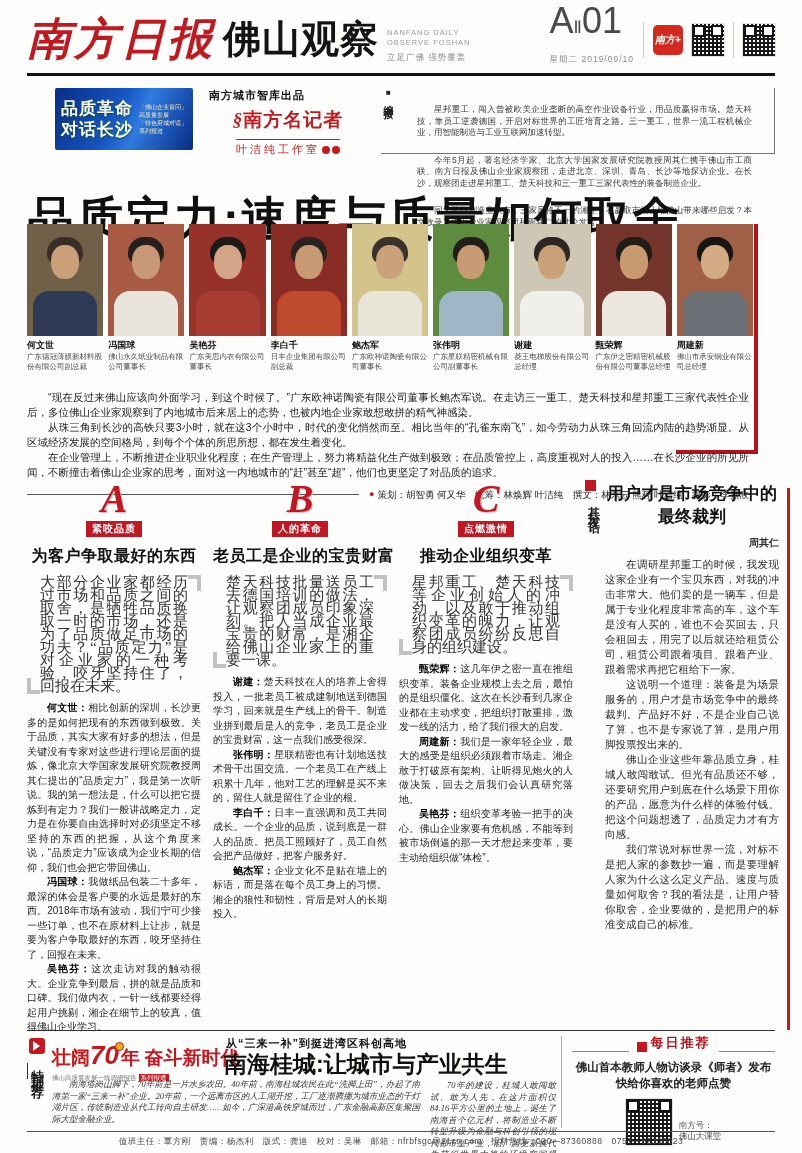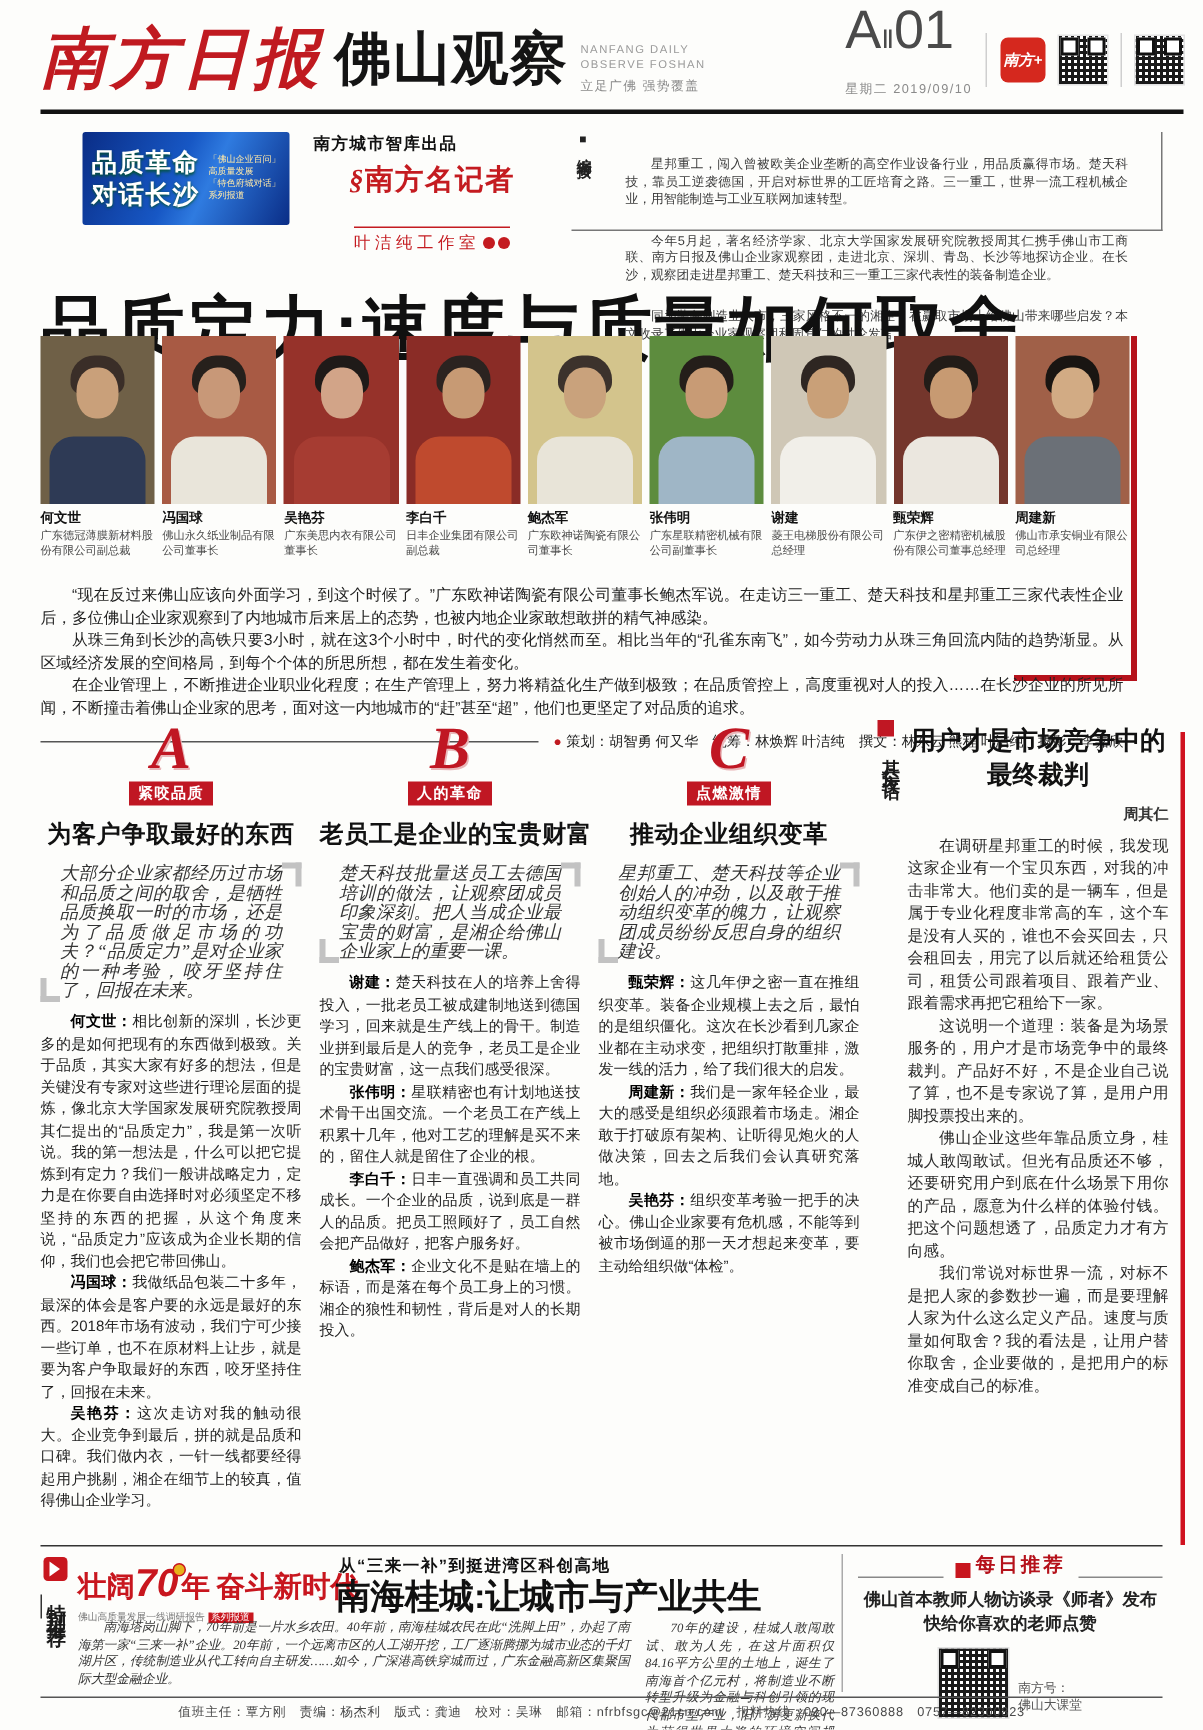--- a/index.html
+++ b/index.html
@@ -1,21 +1,21 @@
 <!DOCTYPE html>
 <html><head>
 <meta charset="utf-8">
 <style>
   html,body{margin:0;padding:0}
   body{width:802px;height:1153px;position:relative;background:#fdfdfb;color:#222;
        font-family:"Liberation Sans",sans-serif;overflow:hidden}
   [data-name]{box-sizing:border-box}
 
   
-  .masthead{position:absolute;left:27px;top:6px;right:13px;height:70px;
+  .masthead{position:absolute;left:27px;top:6px;right:27px;height:70px;
             border-bottom:3px solid #121212;display:flex;align-items:center}
   .brand{font-family:"Liberation Serif",serif;font-weight:bold;font-style:italic;
          font-size:44px;color:#c01a20;letter-spacing:3px;line-height:60px;white-space:nowrap}
   .section-title{font-size:38px;font-weight:900;color:#141414;letter-spacing:1px;margin-left:8px;white-space:nowrap}
   .eng{margin-left:8px;line-height:10px;padding-top:10px}
   .eng .e{font-size:7.5px;color:#9a9a9a;letter-spacing:1px}
   .eng .slogan{font-size:8.5px;color:#8a8a8a;margin-top:4px;letter-spacing:1px}
   .mast-right{margin-left:auto;display:flex;align-items:center;gap:9px}
   .pageno{text-align:left;line-height:30px}
   .pageno .big{font-size:36px;color:#4a4a4a;font-weight:400}
@@ -35,21 +35,21 @@
   .promo{position:absolute;left:55px;top:88px;right:27px;height:66px;display:flex}
   .bluebox{width:138px;height:62px;border-radius:2px;color:#fff;display:flex;align-items:center;
            background:linear-gradient(115deg,#0a2d86 0%,#1757c4 45%,#2f7be0 60%,#0a2d86 100%);
            padding:4px 6px}
   .bluebox .bt{font-size:17px;font-weight:900;line-height:21px;letter-spacing:1px;text-shadow:0 1px 2px #052}
   .bluebox .subs{margin-left:6px;font-size:6px;line-height:8px;color:#ffe9a8;white-space:nowrap}
   .studio{width:158px;margin-left:16px;text-align:center}
   .producer{font-size:11px;font-weight:900;color:#111;text-align:left;letter-spacing:1px}
   .studio-brand{margin-top:4px;font-size:19px;font-weight:900;color:#c41b20;letter-spacing:1px}
   .studio-brand .sicon{font-family:"Liberation Serif",serif;font-style:italic}
-  .studio-name{margin-top:18px;font-size:11px;color:#c41b20;letter-spacing:3px;border-top:1px solid #c41b20;
+  .studio-name{margin-top:6px;font-size:11px;color:#c41b20;letter-spacing:3px;border-top:1px solid #c41b20;
                display:inline-block;padding-top:2px}
   .studio-name .dot{display:inline-block;width:8px;height:8px;border-radius:50%;background:#c41b20;margin-left:2px;vertical-align:middle}
   .ednote{flex:1;margin-left:14px;display:flex;border-right:1px solid #777;border-bottom:1px solid #777;padding:0 6px 5px 0}
   .ednote .vlabel{writing-mode:vertical-rl;font-size:10px;font-weight:bold;color:#222;letter-spacing:2px;margin-right:6px}
   .ednote .vlabel::before{content:"■";font-size:8px;letter-spacing:0}
   .ednote .txt{flex:1;font-size:8.5px;line-height:11.5px;color:#3a3a3a;text-align:justify}
   .ednote .txt p{margin:16px;text-indent:2em}
 
   
   .headline{position:absolute;top:157px;left:27px;right:27px;text-align:left;
@@ -78,22 +78,22 @@
 
   
   .main{position:absolute;top:480px;left:27px;width:752px;display:flex;gap:12px}
   .col{width:174px}
   .col-head{text-align:center}
   .letter{font-family:"Liberation Serif",serif;font-style:italic;font-weight:bold;
           font-size:40px;line-height:38px;color:#c01723;text-shadow:1px 1px 0 #e9b8ba}
   .badge{display:inline-block;background:#c01723;color:#fff;font-size:10px;font-weight:bold;
          padding:1px 6px;margin-top:3px;letter-spacing:1px}
   .col-title{font-size:16px;font-weight:900;color:#111;text-align:center;margin:9px 0 6px;letter-spacing:0.5px;white-space:nowrap}
-  .lede{position:relative;font-family:"Liberation Serif",serif;font-style:italic;
-        font-size:12px;line-height:13px;color:#333;text-align:justify;padding:3px 13px;margin-bottom:5px}
+  .lede{position:relative;font-family:"Liberation Serif",serif;
+        font-size:15px;line-height:13px;color:#333;text-align:justify;padding:3px 13px;margin-bottom:5px}
   .lede::before{content:"";position:absolute;right:0;top:2px;width:9px;height:12px;
                 border-right:4px solid #c2c2c2;border-top:4px solid #c2c2c2}
   .lede::after{content:"";position:absolute;left:0;bottom:2px;width:9px;height:12px;
                border-left:4px solid #c2c2c2;border-bottom:4px solid #c2c2c2}
   .cbody{font-size:10px;line-height:14.5px;text-align:justify;color:#242424}
   .cbody p{margin:0;text-indent:2em}
   .cbody b{color:#000}
 
   .col-d{width:194px;display:flex;gap:7px}
   .d-side{width:13px}

